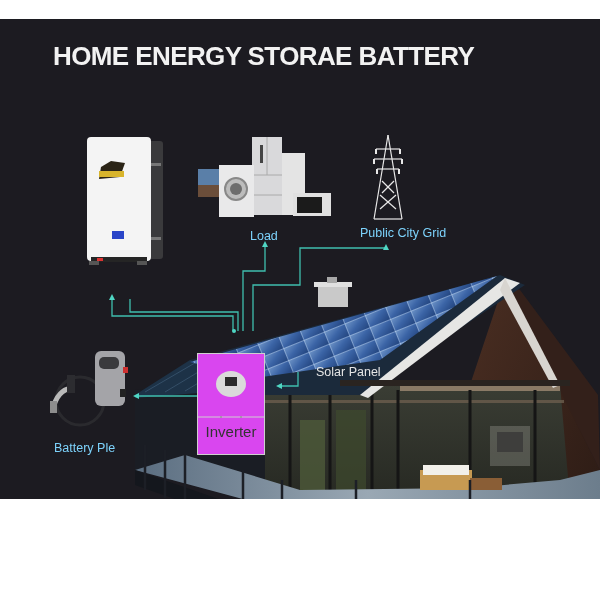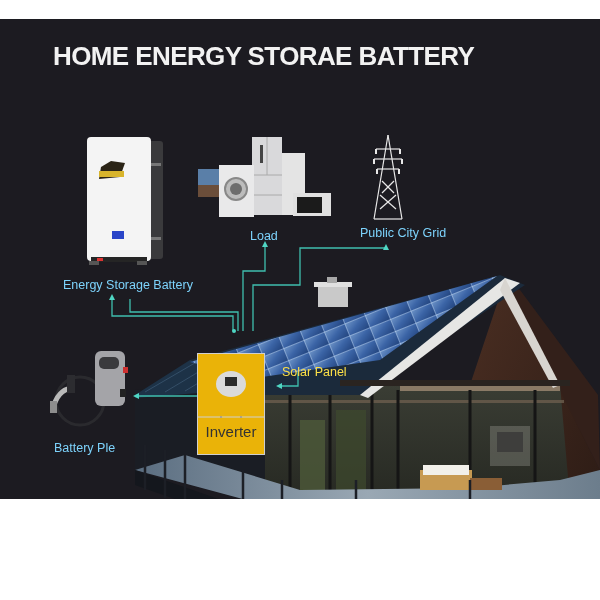--- a/index.html
+++ b/index.html
@@ -150,21 +150,20 @@
       <rect x="2" y="0" width="64" height="124" rx="4" fill="#f4f4f4"></rect>
       <polygon points="16,30 26,24 40,26 35,40 14,42" fill="#2b2416"></polygon>
       <rect x="14" y="34" width="25" height="6" fill="#d8b42c"></rect>
       <rect x="27" y="94" width="12" height="8" fill="#2a45c8"></rect>
       <rect x="6" y="120" width="56" height="5" fill="#252525"></rect>
       <rect x="12" y="121" width="6" height="3" fill="#d33"></rect>
       <rect x="4" y="124" width="10" height="4" fill="#555"></rect>
       <rect x="52" y="124" width="10" height="4" fill="#555"></rect>
     </svg>
   </div>
-  <div class="label" style="left:63px;top:259px;">Energy Storage Battery</div>
 
   <div class="abs" style="left:198px;top:118px;width:135px;height:80px;">
     <svg width="135" height="80" viewBox="0 0 135 80">
       <rect x="0" y="32" width="23" height="28" fill="#5a7fa8"></rect>
       <rect x="0" y="48" width="23" height="12" fill="#6b4e3a"></rect>
       <rect x="54" y="0" width="30" height="78" fill="#d9d9db"></rect>
       <line x1="69" y1="0" x2="69" y2="38" stroke="#aaa"></line>
       <rect x="62" y="8" width="3" height="18" fill="#444"></rect>
       <line x1="54" y1="38" x2="84" y2="38" stroke="#aaa"></line>
       <line x1="54" y1="58" x2="84" y2="58" stroke="#aaa"></line>
@@ -211,25 +210,25 @@
       <rect x="0" y="52" width="7" height="12" fill="#8d8d8d"></rect>
       <rect x="17" y="26" width="8" height="18" fill="#2c2c30"></rect>
       <rect x="45" y="2" width="30" height="55" rx="6" fill="#a4a4a8"></rect>
       <rect x="49" y="8" width="20" height="12" rx="5" fill="#3a3a3d"></rect>
       <rect x="73" y="18" width="5" height="6" fill="#cc2f2f"></rect>
       <rect x="70" y="40" width="6" height="8" fill="#222"></rect>
     </svg>
   </div>
   <div class="label" style="left:54px;top:422px;">Battery Ple</div>
 
-  <div class="abs" style="left:197px;top:334px;width:66px;height:100px;background:#eab308;border:1px solid #cfcfcf;">
+  <div class="abs" style="left:197px;top:334px;width:66px;height:100px;background:#d946ef;border:1px solid #cfcfcf;">
     <svg width="66" height="100" viewBox="0 0 66 100">
       <ellipse cx="33" cy="30" rx="15" ry="13" fill="#dadada"></ellipse>
       <rect x="27" y="23" width="12" height="9" fill="#2b2b2b"></rect>
       <line x1="0" y1="63" x2="66" y2="63" stroke="#cfcfcf"></line>
       <circle cx="23" cy="63" r="1" fill="#999"></circle>
         <circle cx="43" cy="63" r="1" fill="#999"></circle>
     </svg>
     <div style="position:absolute;left:0;top:69px;width:66px;text-align:center;font-size:15px;color:#333;">Inverter</div>
   </div>
 
-  <div class="label" style="left:282px;top:346px;color:#fde047;">Solar Panel</div>
+  <div class="label" style="left:316px;top:346px;color:#e5e5e5;">Solar Panel</div>
 </div>
 
 </body></html>

